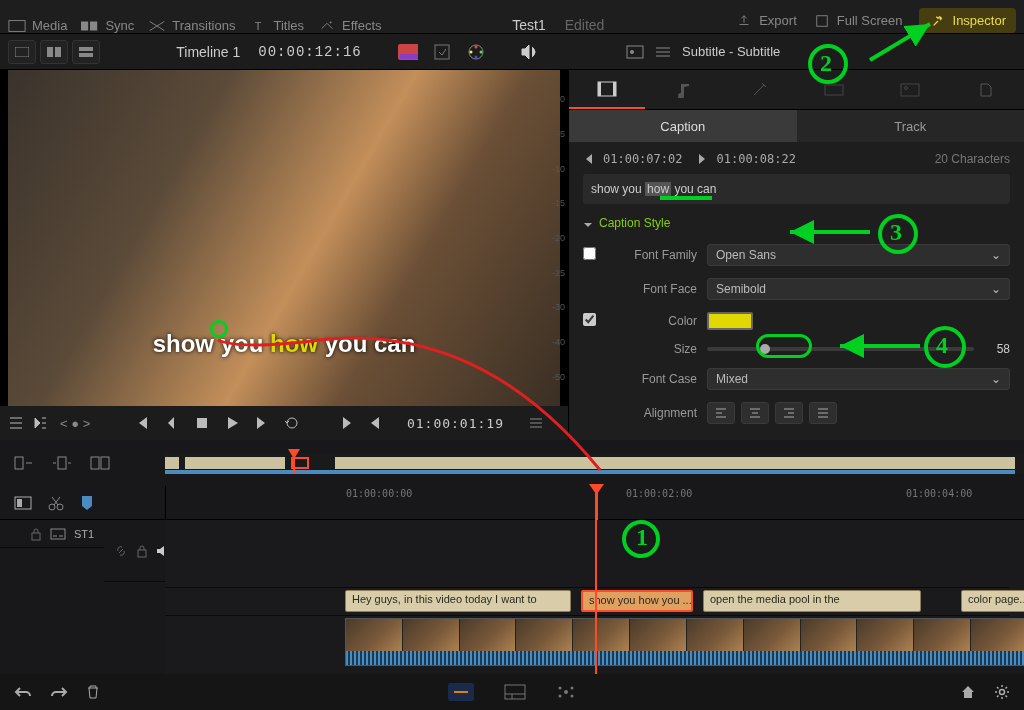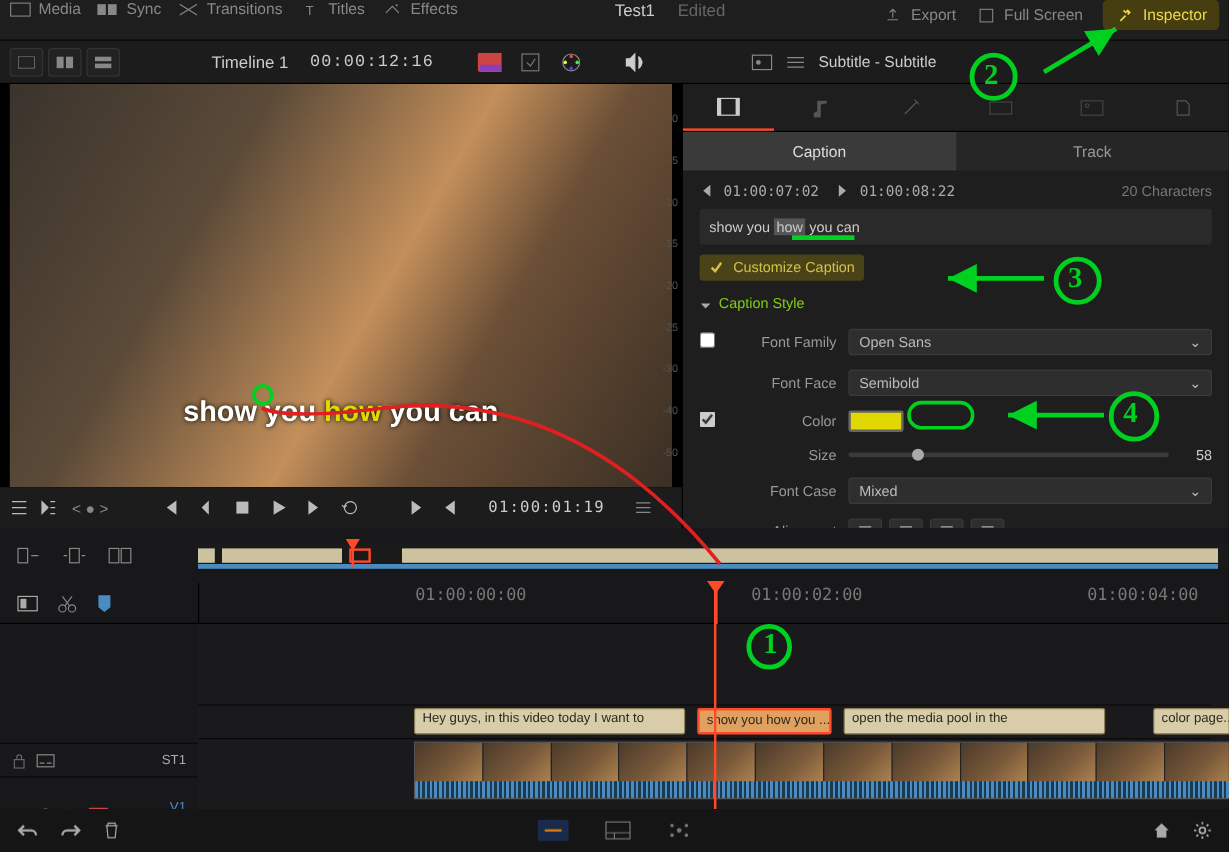--- a/index.html
+++ b/index.html
@@ -15,21 +15,21 @@
   --orange:#e67e00;
   --blue:#4a8cc2;
   --yellow:#e0d800;
   --annotation:#00d020;
 }
 *{box-sizing:border-box;margin:0;padding:0;font-family:"Segoe UI",Arial,sans-serif}
 body{background:var(--bg-dark);color:var(--text);font-size:13px;overflow:hidden;width:1024px;height:710px}
 .icon{display:inline-flex;align-items:center;justify-content:center}
 
 
-.topbar{height:34px;background:#1e1e1e;display:flex;align-items:flex-start;padding:0 8px;border-bottom:1px solid #000}
+.topbar{height:34px;background:#1e1e1e;display:flex;align-items:flex-end;padding:0 8px;border-bottom:1px solid #000}
 .tb-group{display:flex;align-items:center;gap:14px}
 .tb-item{display:flex;align-items:center;gap:6px;color:var(--text-dim);font-size:13px;cursor:pointer}
 .tb-item .icon svg{width:18px;height:14px;fill:#888}
 .tb-center{flex:1;text-align:center;color:#ccc;font-size:14px}
 .tb-center .edited{color:var(--text-dimmer);margin-left:15px}
 .tb-right{display:flex;align-items:center;gap:16px}
 .inspector-btn{color:#eedb4b;background:#463e10;padding:5px 10px;border-radius:4px;display:flex;align-items:center;gap:6px}
 
 
 .secbar{height:36px;background:#1c1c1c;display:flex;align-items:center;padding:0 8px;border-bottom:1px solid #000}
@@ -91,26 +91,26 @@
 .tl-ruler-wrap{flex:1;position:relative}
 .tl-ruler-mini{height:20px;background:#1a1a1a;position:relative}
 .mini-seg{position:absolute;top:4px;height:12px;background:#ccc2a0}
 .mini-blue{position:absolute;top:17px;height:4px;background:#4a8cc2}
 .tl-playhead-mini{position:absolute;top:0;bottom:0;width:2px;background:var(--accent)}
 .tl-playhead-mini .head{position:absolute;top:-4px;left:-5px;width:12px;height:10px;background:var(--accent);clip-path:polygon(0 0,100% 0,50% 100%)}
 
 .tl-toolbar2{height:34px;display:flex;align-items:center;border-bottom:1px solid #000}
 .tl-tools2{width:165px;display:flex;align-items:center;gap:16px;padding:0 14px}
 .tl-ruler-big{flex:1;height:100%;position:relative;border-left:1px solid #000}
-.ruler-lbl{position:absolute;top:2px;font-size:14px;color:#777;font-family:monospace}
+.ruler-lbl{position:absolute;top:2px;font-size:10px;color:#777;font-family:monospace}
 .tl-playhead{position:absolute;top:0;width:2px;background:var(--accent)}
 .tl-playhead .head{position:absolute;top:-2px;left:-6px;width:14px;height:10px;background:var(--accent);clip-path:polygon(0 0,100% 0,50% 100%)}
 
 .tl-tracks{flex:1;display:flex;position:relative}
-.tl-track-heads{width:165px;background:#18181a;display:flex;flex-direction:column}
+.tl-track-heads{width:165px;background:#18181a;display:flex;flex-direction:row}
 .track-head{display:flex;align-items:center;height:28px;padding:0 10px;gap:8px;border-bottom:1px solid #0a0a0a}
 .track-head.spacer{flex:1}
 .track-head.video{height:62px}
 .track-head .tname{margin-left:auto;font-size:11px;color:#aaa}
 .track-head .tname.v1{color:var(--blue)}
 .track-head .tname.a1{color:#c33}
 .tl-track-body{flex:1;position:relative;background:#1a1a1c}
 .track-lane{position:absolute;left:0;right:15px;border-bottom:1px solid #0a0a0a}
 .sub-clip{position:absolute;top:2px;height:22px;background:#d8cda8;border:1px solid #8a7f58;border-radius:2px;font-size:11px;color:#2a2a20;padding:2px 6px;white-space:nowrap;overflow:hidden}
 .sub-clip.sel{background:#e0a060;border:2px solid var(--accent)}
@@ -416,28 +416,20 @@
         <span class="icon" style="margin-left:6px">
             <svg width="12" height="12" fill="#aaa">
               <path d="M3 1l6 5-6 5z"></path>
             </svg>
           </span>
         <span style="font-family:monospace">01:00:08:22</span>
         <span class="charcount">20 Characters</span>
       </div>
       <div class="caption-text">
         <span>show you </span><span class="sel">how</span><span> you can</span>
-      </div>
-      <div class="customize">
-        <span class="icon">
-            <svg width="12" height="12" stroke="#d4c246" fill="none" stroke-width="2">
-              <path d="M2 6l3 3 5-7"></path>
-            </svg>
-          </span>
-        <span>Customize Caption</span>
       </div>
       <div class="section-head">
         <span class="icon">
             <svg width="10" height="10" fill="#aaa">
               <path d="M1 3l4 4 4-4z"></path>
             </svg>
           </span>
         <span>Caption Style</span>
       </div>
 

